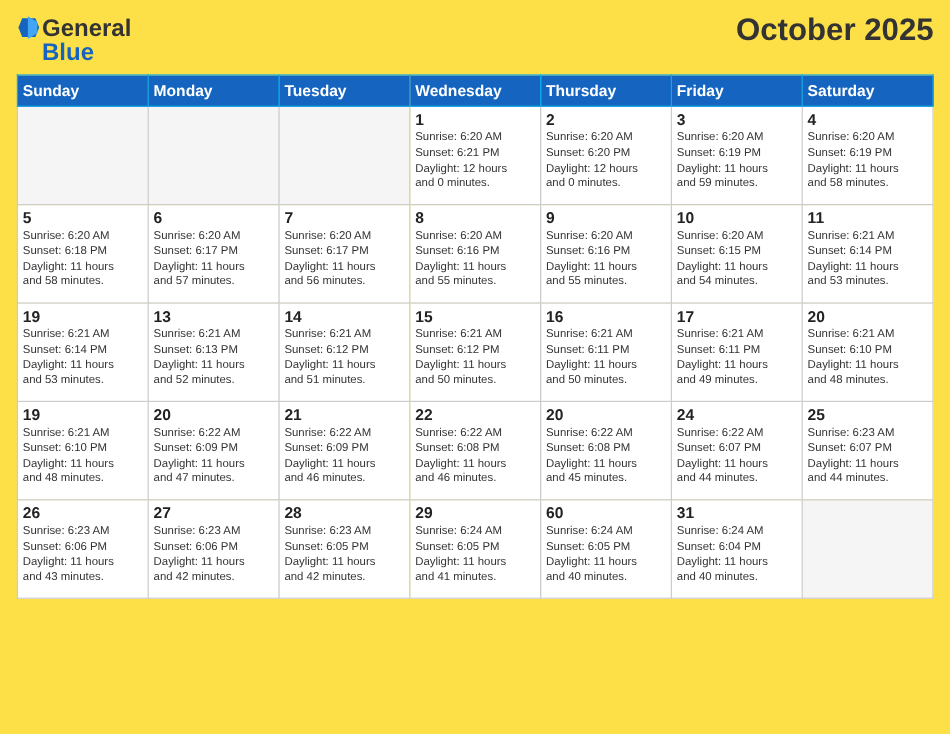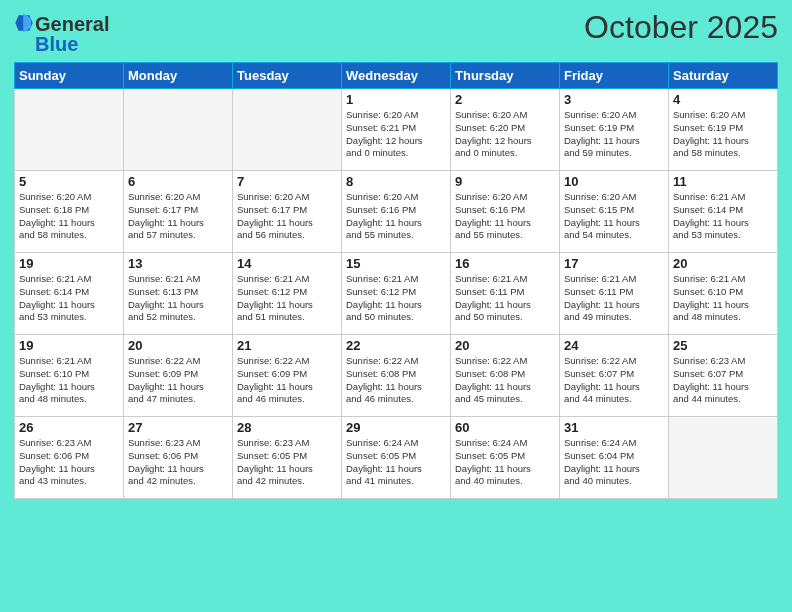--- a/index.html
+++ b/index.html
@@ -6,21 +6,21 @@
     body {
       font-family: Arial, sans-serif;
       background: #fff;
       width: 792px;
       height: 612px;
       overflow: hidden;
     }
     .page {
       width: 792px;
       height: 612px;
-      background: #5eead4;
+      background: #fde047;
       padding: 10px 14px;
     }
     .header {
       display: flex;
       justify-content: space-between;
       align-items: flex-start;
       margin-bottom: 8px;
     }
     .logo {
       display: flex;
@@ -30,22 +30,22 @@
     .logo-icon {
       width: 18px;
       height: 22px;
       margin-left: 1px;
       margin-top: -2px;
     }
     .title-block {
       text-align: right;
     }
     .month-title {
-      font-size: 32px;
-      font-weight: normal;
+      font-size: 26px;
+      font-weight: bold;
       color: #333;
       line-height: 1.1;
     }
     .location {
       font-size: 15px;
       color: #555;
     }
     .calendar {
       width: 100%;
       border-collapse: collapse;

